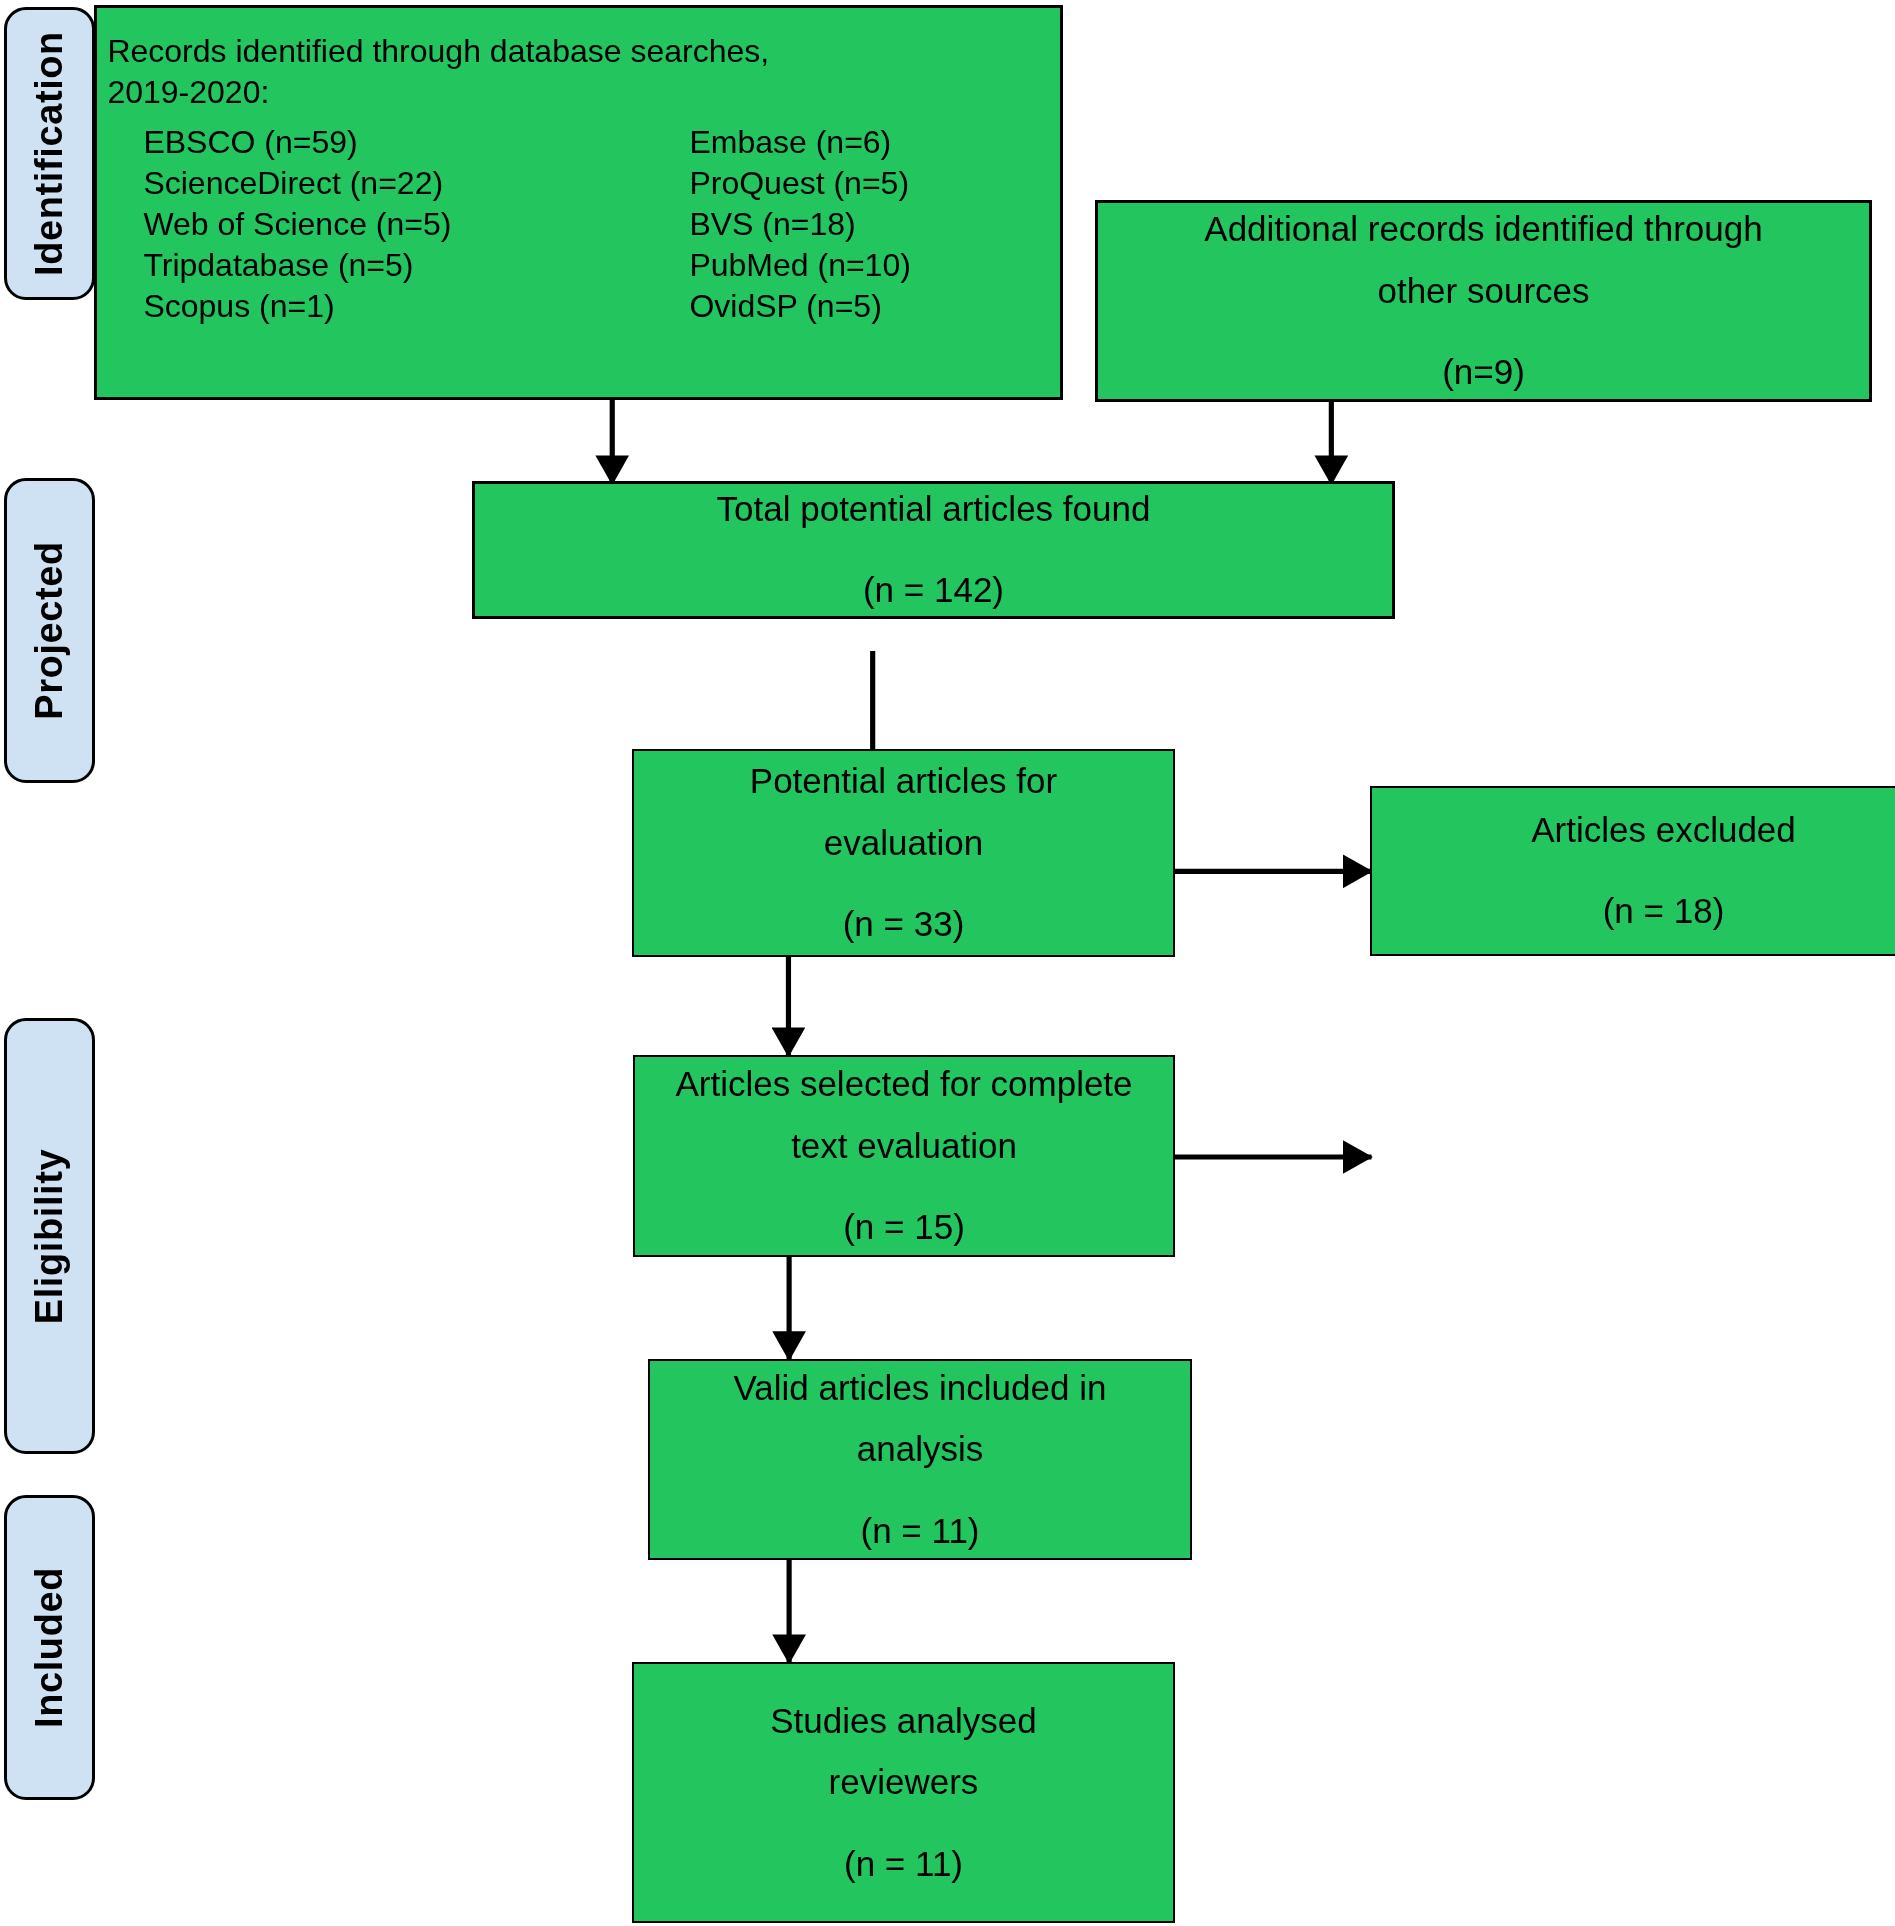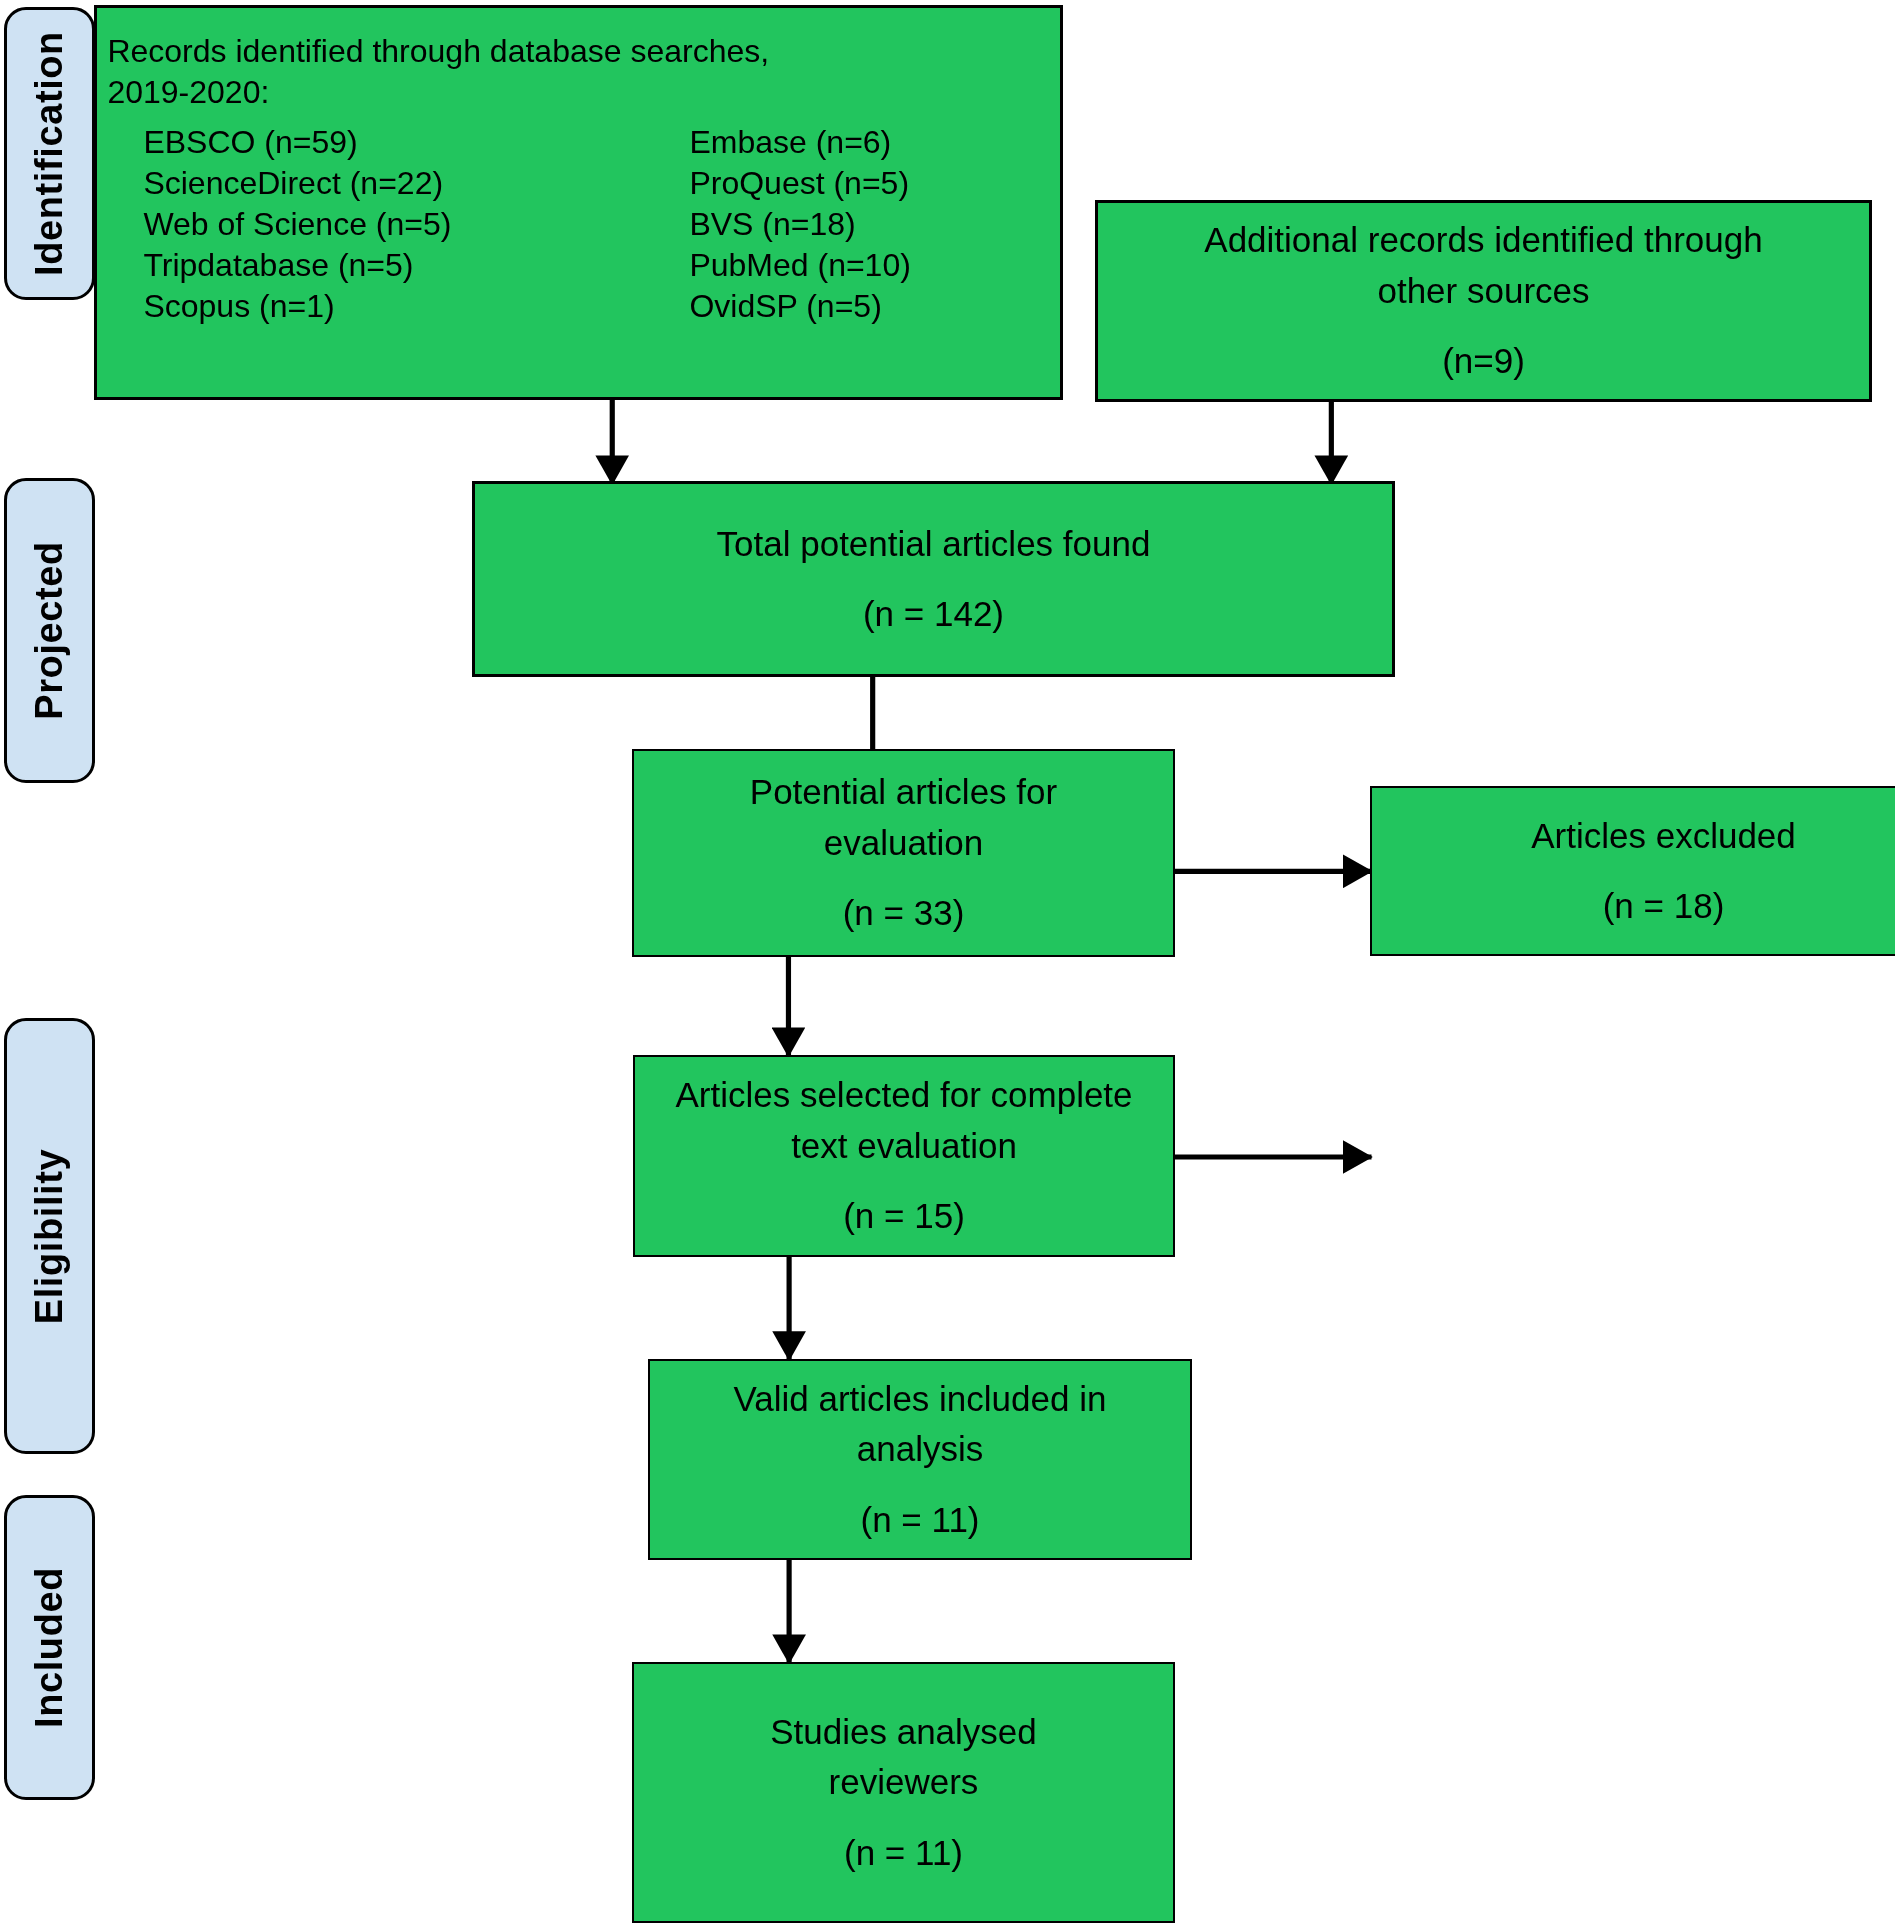--- a/index.html
+++ b/index.html
@@ -20,20 +20,21 @@
   }
   .fbox{
     position:absolute;box-sizing:border-box;background:#22c55e;
     border:2.6px solid #000;
   }
   .thick{border-width:3.2px;}
   .center{
     display:flex;flex-direction:column;align-items:center;justify-content:center;
     text-align:center;height:100%;font-size:35px;line-height:1.45;padding:0 11.7px;
     box-sizing:border-box;
+    gap:11px;
   }
   .nline{margin-top:19.4px;}
   .records-content{
     font-size:32px;line-height:41px;padding:23px 10.4px 0 10.4px;box-sizing:border-box;
   }
   .records-cols{display:grid;grid-template-columns:546px 1fr;margin-top:9px;margin-left:36px;}
   .records-cols div{line-height:41px;}
 </style>
 </head>
 <body>
@@ -93,21 +94,21 @@
   </div>
 
   <div class="fbox thick" style="left:1095px;top:200px;width:777px;height:202px;">
     <div class="center">
       <div>Additional records identified through</div>
       <div>other sources</div>
       <div class="nline">(n=9)</div>
     </div>
   </div>
 
-  <div class="fbox thick" style="left:472px;top:481px;width:923px;height:196px;">
+  <div class="fbox thick" style="left:472px;top:481px;width:923px;height:138px;">
     <div class="center">
       <div>Total potential articles found</div>
       <div class="nline">(n = 142)</div>
     </div>
   </div>
 
   <div class="fbox" style="left:632px;top:749px;width:543px;height:208px;">
     <div class="center">
       <div>Potential articles for</div>
       <div>evaluation</div>

